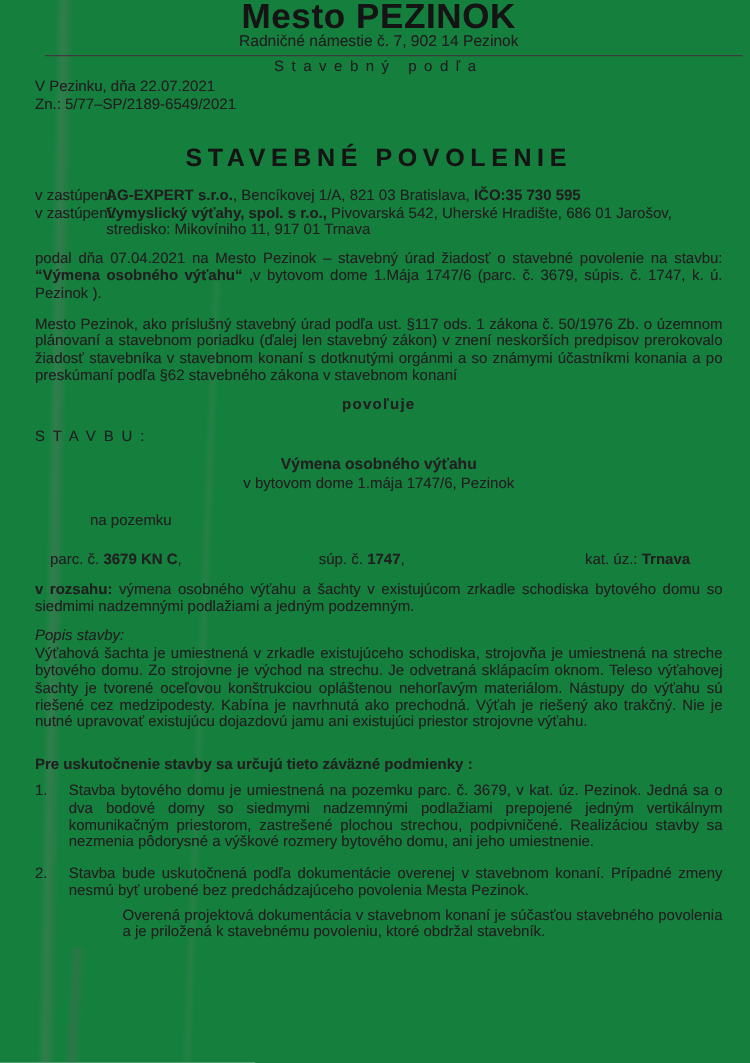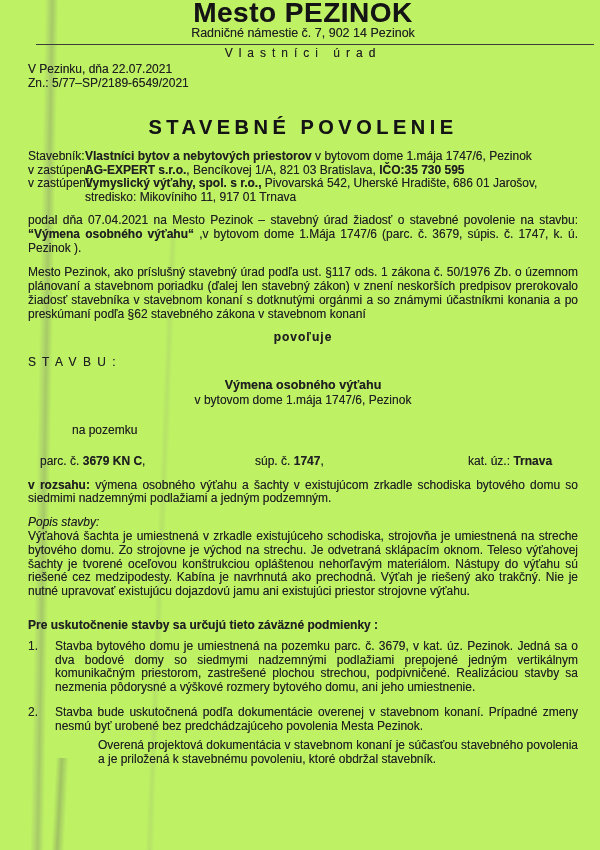--- a/index.html
+++ b/index.html
@@ -3,21 +3,21 @@
 <meta charset="utf-8">
 <style>
   html,body { margin:0; padding:0; }
   body {
     width:600px; height:850px;
     background:#ffffff;
     font-family:"Liberation Sans", sans-serif;
   }
   .page {
     position:relative; width:600px; height:850px;
-    background:#bef264; overflow:hidden;
+    background:#15803d; overflow:hidden;
     color:#202020;
     font-size:12px; line-height:13.8px;
     text-shadow:0 0 0.4px rgba(50,50,50,0.55);
   }
   .content { position:absolute; left:28px; top:0; width:550px; }
 
   
   .fold-main {
     position:absolute; top:-12px; left:45px; width:14px; height:880px;
     background:linear-gradient(to right, rgba(0,0,0,0), rgba(125,125,125,0.22) 35%, rgba(110,110,110,0.30) 55%, rgba(0,0,0,0));
@@ -77,35 +77,30 @@
 
   <div class="fold-main"></div>
   <div class="fold-main-dark"></div>
   <div class="fold-faint"></div>
 
   <div class="content">
 
     <div class="city-title">Mesto PEZINOK</div>
     <div class="address">Radničné námestie č. 7, 902 14 Pezinok</div>
     <hr class="rule">
-    <div class="office">Vlastníci úrad</div>
+    <div class="office">Stavebný podľa</div>
 
     <div class="meta-block">
       <div class="meta-line">V Pezinku, dňa 22.07.2021</div>
       <div class="meta-line">Zn.: 5/77–SP/2189-6549/2021</div>
     </div>
 
     <div class="doc-title">STAVEBNÉ POVOLENIE</div>
 
     <div class="builder">
-      <div class="hang">
-        <span class="lbl">Stavebník:</span>
-        <b>Vlastníci bytov a nebytových priestorov</b>
-        <span>v bytovom dome 1.mája 1747/6, Pezinok</span>
-      </div>
       <div class="hang">
         <span class="lbl">v zastúpení:</span>
         <b>AG-EXPERT s.r.o.</b><span>, Bencíkovej 1/A, 821 03 Bratislava,</span>
         <b>IČO:35 730 595</b>
       </div>
       <div class="hang">
         <span class="lbl">v zastúpení:</span>
         <b>Vymyslický výťahy, spol. s r.o.,</b>
         <span>Pivovarská 542, Uherské Hradište, 686 01 Jarošov,</span>
       </div>

